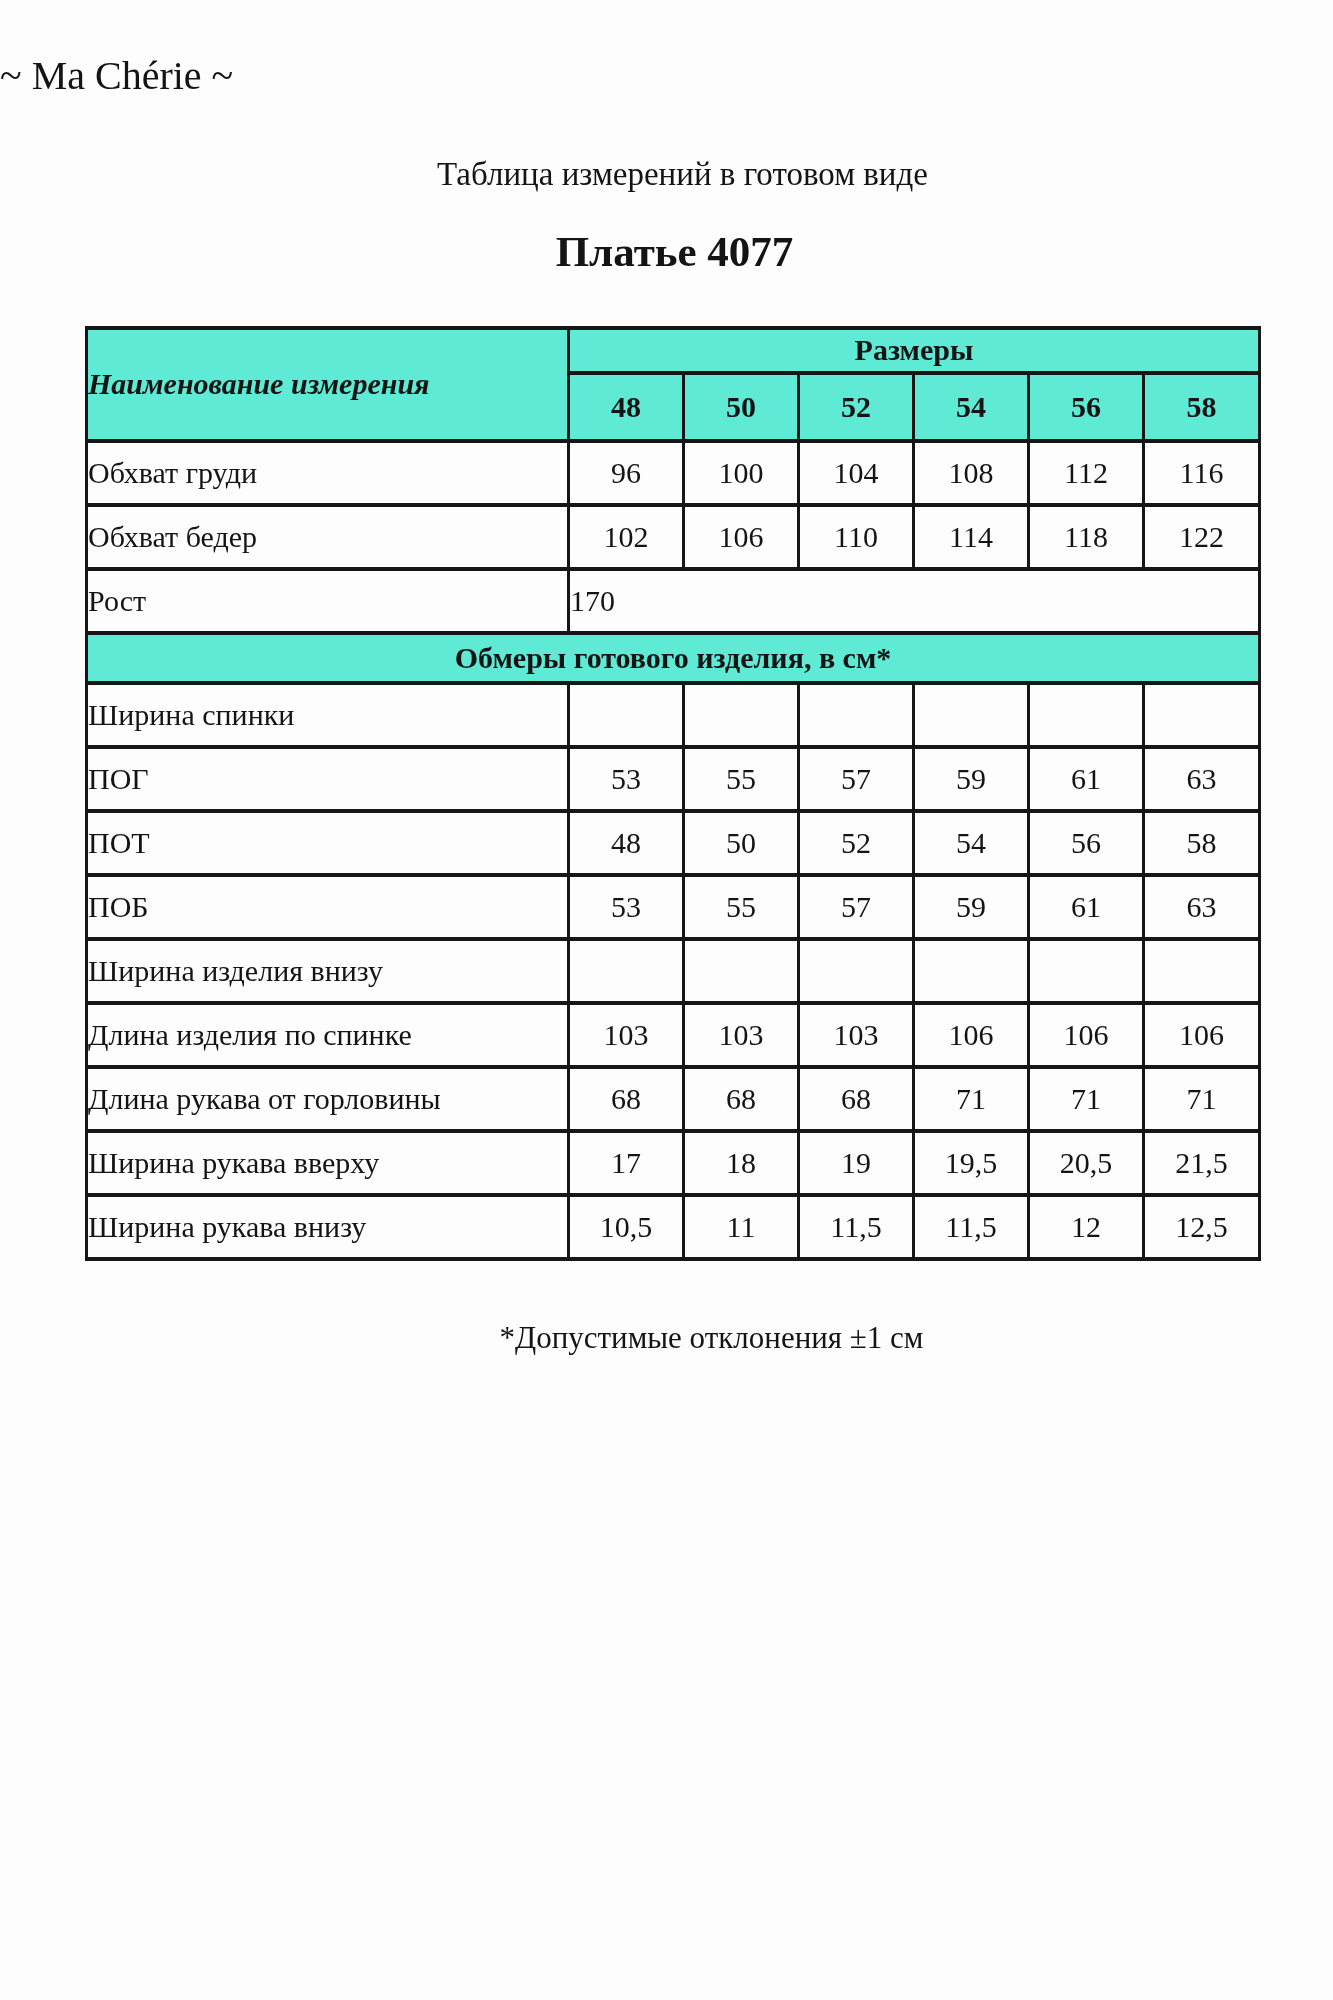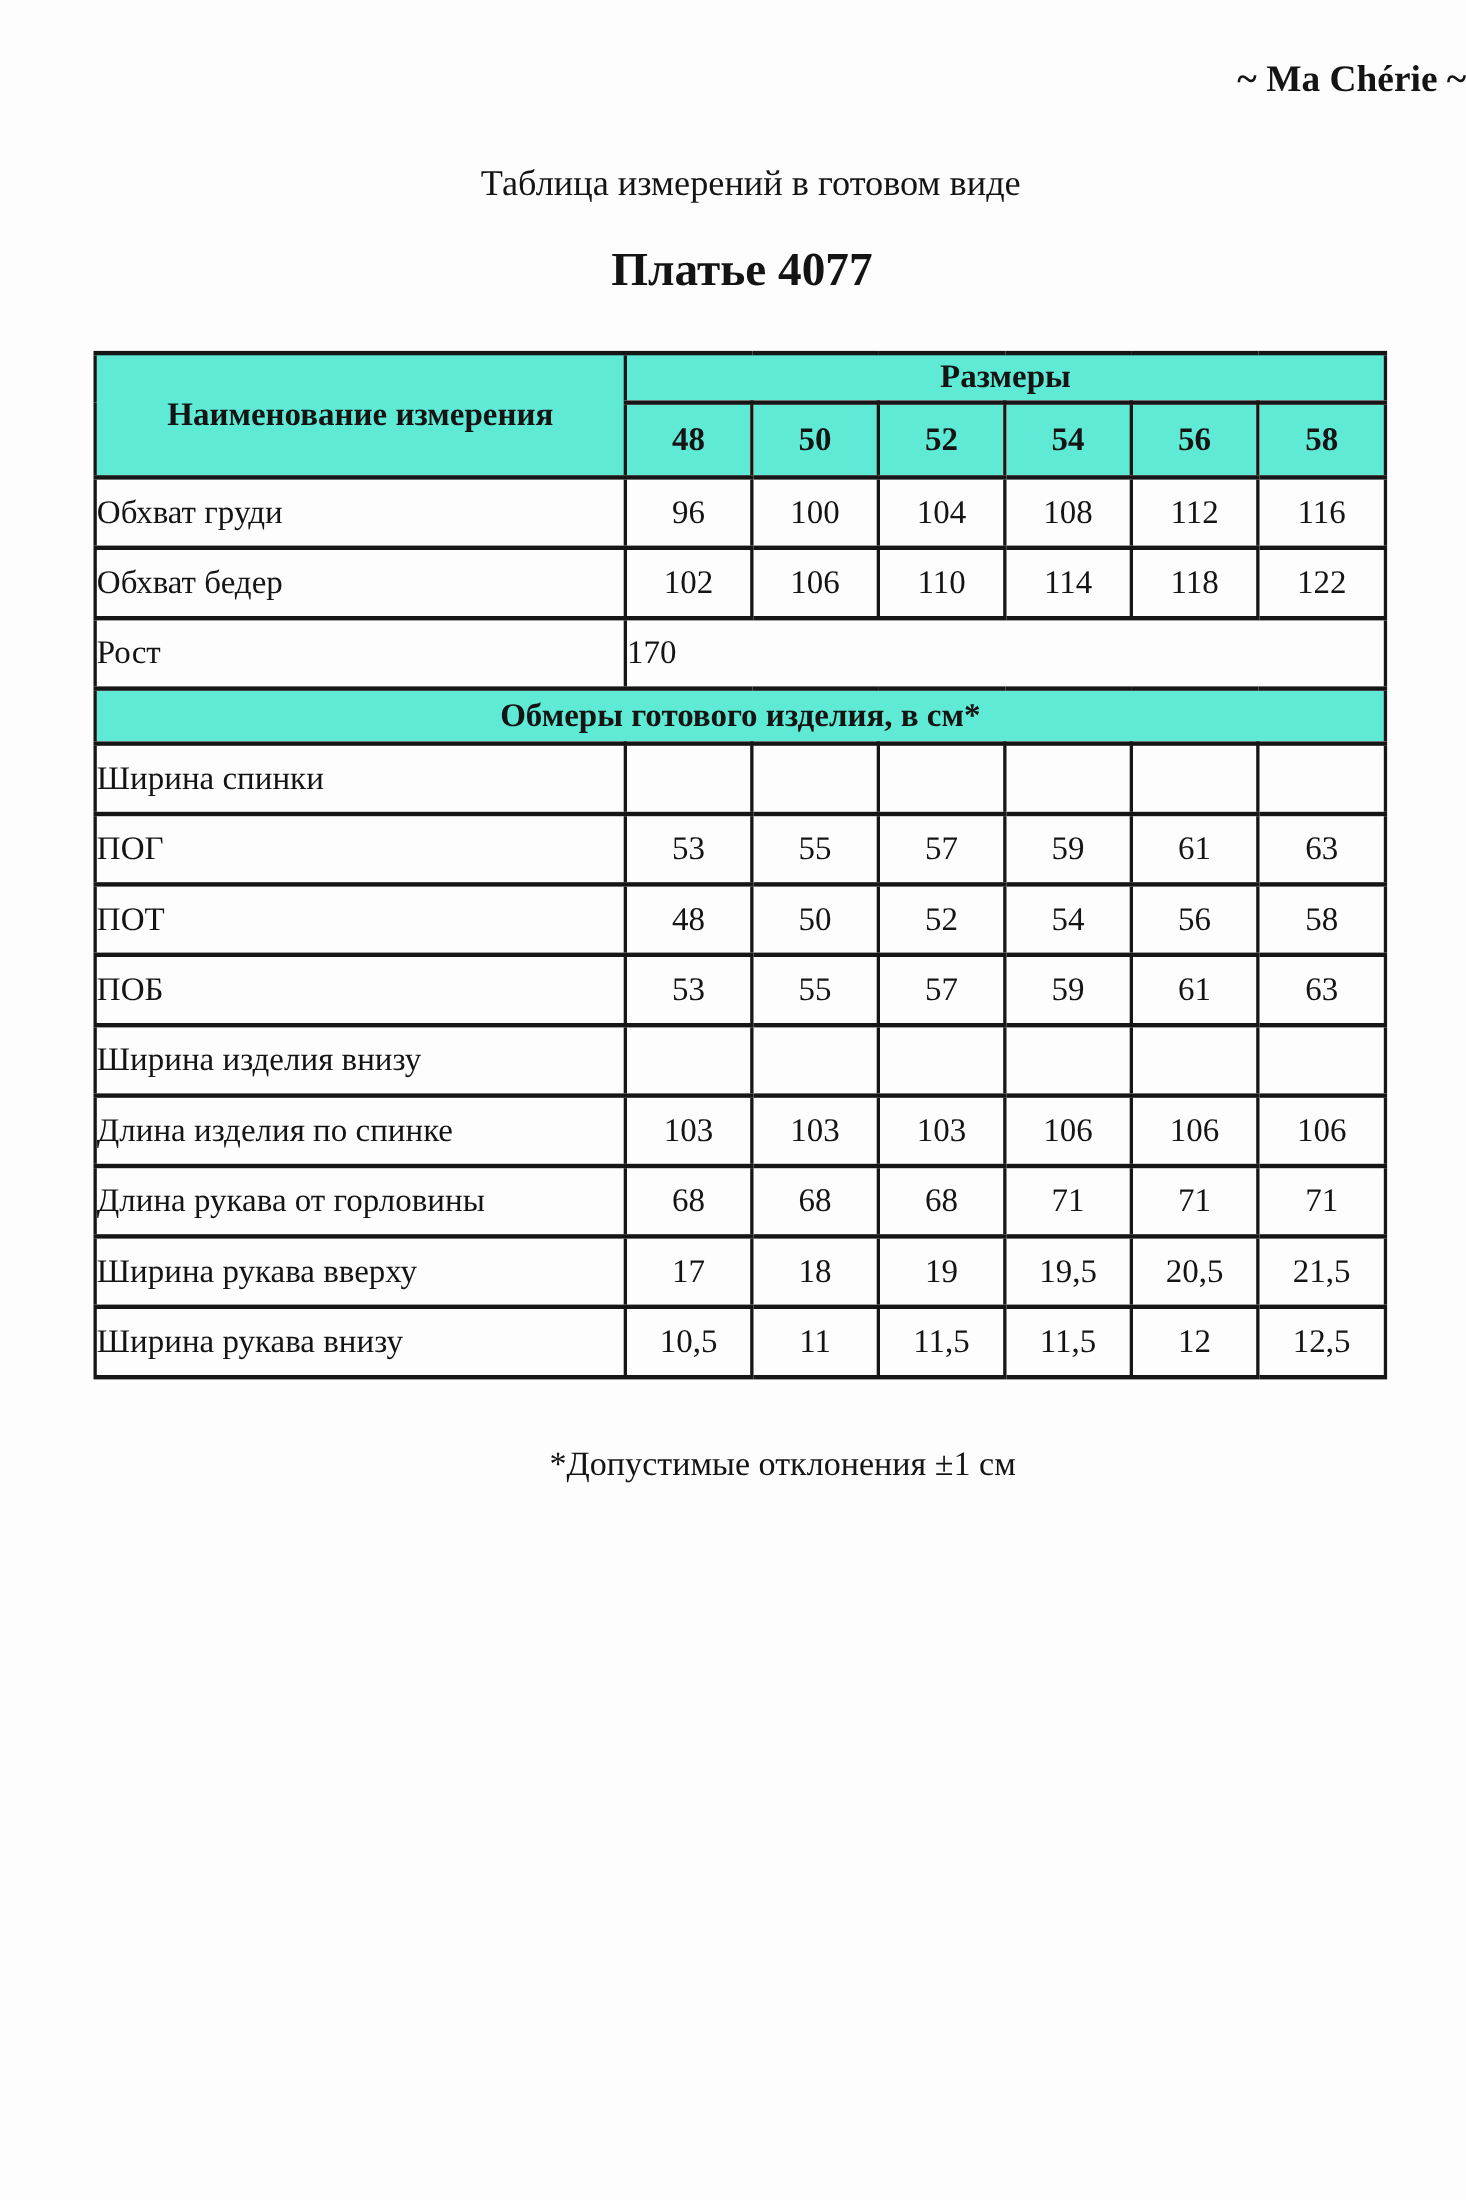--- a/index.html
+++ b/index.html
@@ -9,23 +9,23 @@
   body {
     width: 1333px;
     height: 2000px;
     background: #fdfdfd;
     color: #141414;
     font-family: "Liberation Serif", "DejaVu Serif", serif;
     overflow: hidden;
   }
   .brand {
     margin: 54px 0 0 0;
-    text-align: right;
-    font-size: 34px;
-    font-weight: bold;
+    text-align: left;
+    font-size: 40px;
+    font-weight: normal;
     line-height: 1.1;
   }
   .subtitle {
     margin: 58px 0 0 0;
     text-align: center;
     font-size: 33px;
     font-weight: normal;
     line-height: 1.1;
     padding-left: 32px;
   }
@@ -50,21 +50,22 @@
     vertical-align: middle;
     padding: 0;
     overflow: hidden;
   }
   td.gray { background: #5eead4; }
   td.label { text-align: left; padding-left: 25px; }
   td.val   { text-align: center; }
   td.name-hdr {
     font-weight: bold;
     font-size: 31px;
-    text-align: center;
+    text-align: left;
+    font-style: italic;
   }
   td.sizes-hdr {
     font-weight: bold;
     font-size: 31px;
     text-align: center;
   }
   td.size-cell {
     font-weight: bold;
     font-size: 34px;
     text-align: center;

